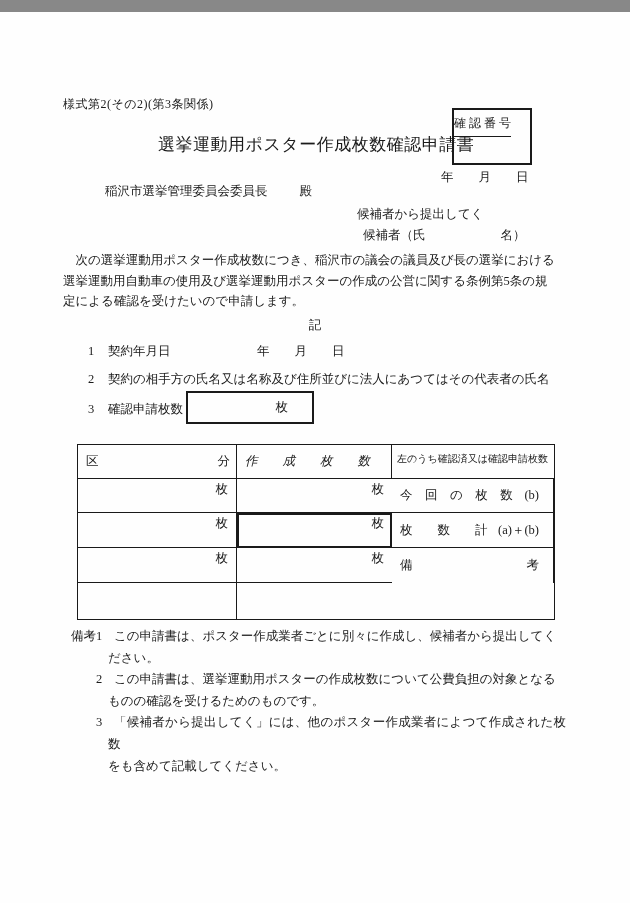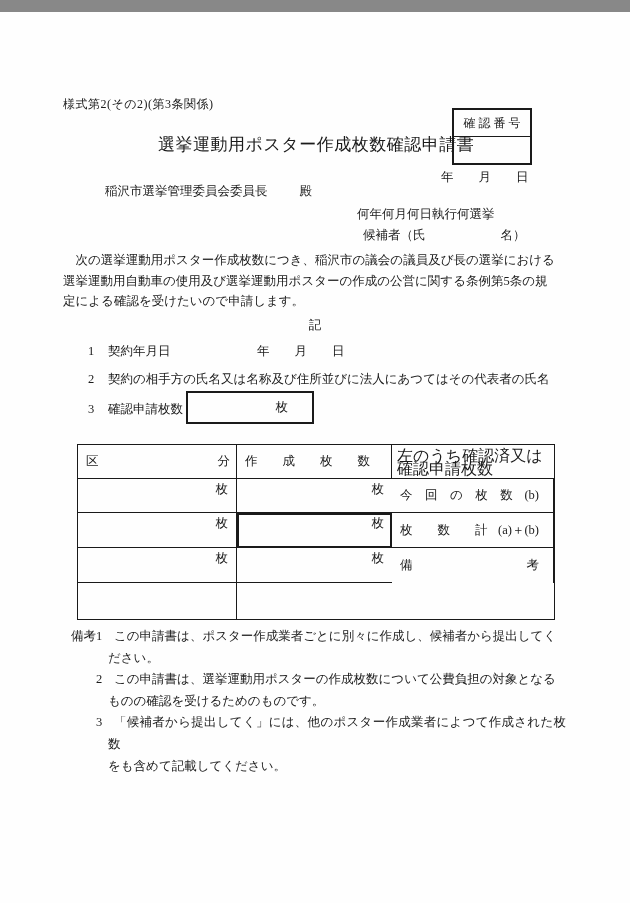--- a/index.html
+++ b/index.html
@@ -16,21 +16,21 @@
   .abs{position:absolute;}
 
   
   .form-number{left:63px;top:84px;font-size:12px;letter-spacing:0.5px;}
   .doc-title{left:158px;top:121px;font-size:17px;letter-spacing:0.5px;}
 
   .conf-box{
     left:452px;top:96px;width:80px;height:57px;
     border:2px solid #1a1a1a;
     box-sizing:border-box;
-    display:flex;flex-direction:column;
+    display:flex;flex-direction:row;
   }
   .conf-label{
     height:26px;border-bottom:1px solid #1a1a1a;
     display:flex;align-items:center;justify-content:center;
     font-size:12px;white-space:pre;
   }
   .conf-value{flex:1;}
 
   .top-date{left:441px;top:157px;white-space:pre;font-size:12.5px;}
 
@@ -74,22 +74,22 @@
     box-sizing:border-box;
     overflow:hidden;
   }
   .cell.last-col{border-right:none;}
   .cell.last-row{border-bottom:none;}
   .cell-label{
     display:flex;align-items:center;justify-content:space-between;
     padding:0 14px 0 8px;white-space:pre;
   }
   .cell-label.hdr{padding:0 6px 0 8px;}
-  .cell-hdr2{display:flex;align-items:center;padding-left:8px;white-space:pre;}
-  .cell-hdr3{font-size:16px;line-height:13px;padding:4px 4px 0 5px;}
+  .cell-hdr2{display:flex;align-items:center;padding-left:8px;white-space:pre;font-style:italic;}
+  .cell-hdr3{font-size:10px;line-height:20px;padding:4px 4px 0 5px;}
   .cell-unit{
     display:flex;align-items:flex-start;justify-content:flex-end;
     padding:2px 8px 0 0;
   }
   .cell-thick{outline:2.5px solid #1a1a1a;outline-offset:-2px;}
 
   
   .notes{left:71px;top:614px;width:495px;line-height:21.6px;}
   .notes-label{position:absolute;left:0;top:0;white-space:pre;}
   .notes-list{margin-left:25px;}
@@ -106,21 +106,21 @@
 
   <div class="abs conf-box">
     <div class="conf-label">確 認 番 号</div>
     <div class="conf-value"></div>
   </div>
 
   <div class="abs top-date">年　　月　　日</div>
 
   <div class="abs addressee-line"><span>稲沢市選挙管理委員会委員長</span><span class="addressee-gap"></span><span>殿</span></div>
 
-  <div class="abs election-line">何年何月何日執行何選挙</div>
+  <div class="abs election-line">候補者から提出してく</div>
   <div class="abs candidate-line">候補者（氏　　　　　　名）</div>
 
   <div class="abs body-par">　次の選挙運動用ポスター作成枚数につき、稲沢市の議会の議員及び長の選挙における
 選挙運動用自動車の使用及び選挙運動用ポスターの作成の公営に関する条例第5条の規
 定による確認を受けたいので申請します。</div>
   <div class="abs ki-heading">記</div>
 
   <div class="abs item-row item1"><span class="item-no">1</span><span>契約年月日</span></div>
   <div class="abs item1-value">年　　月　　日</div>
 

